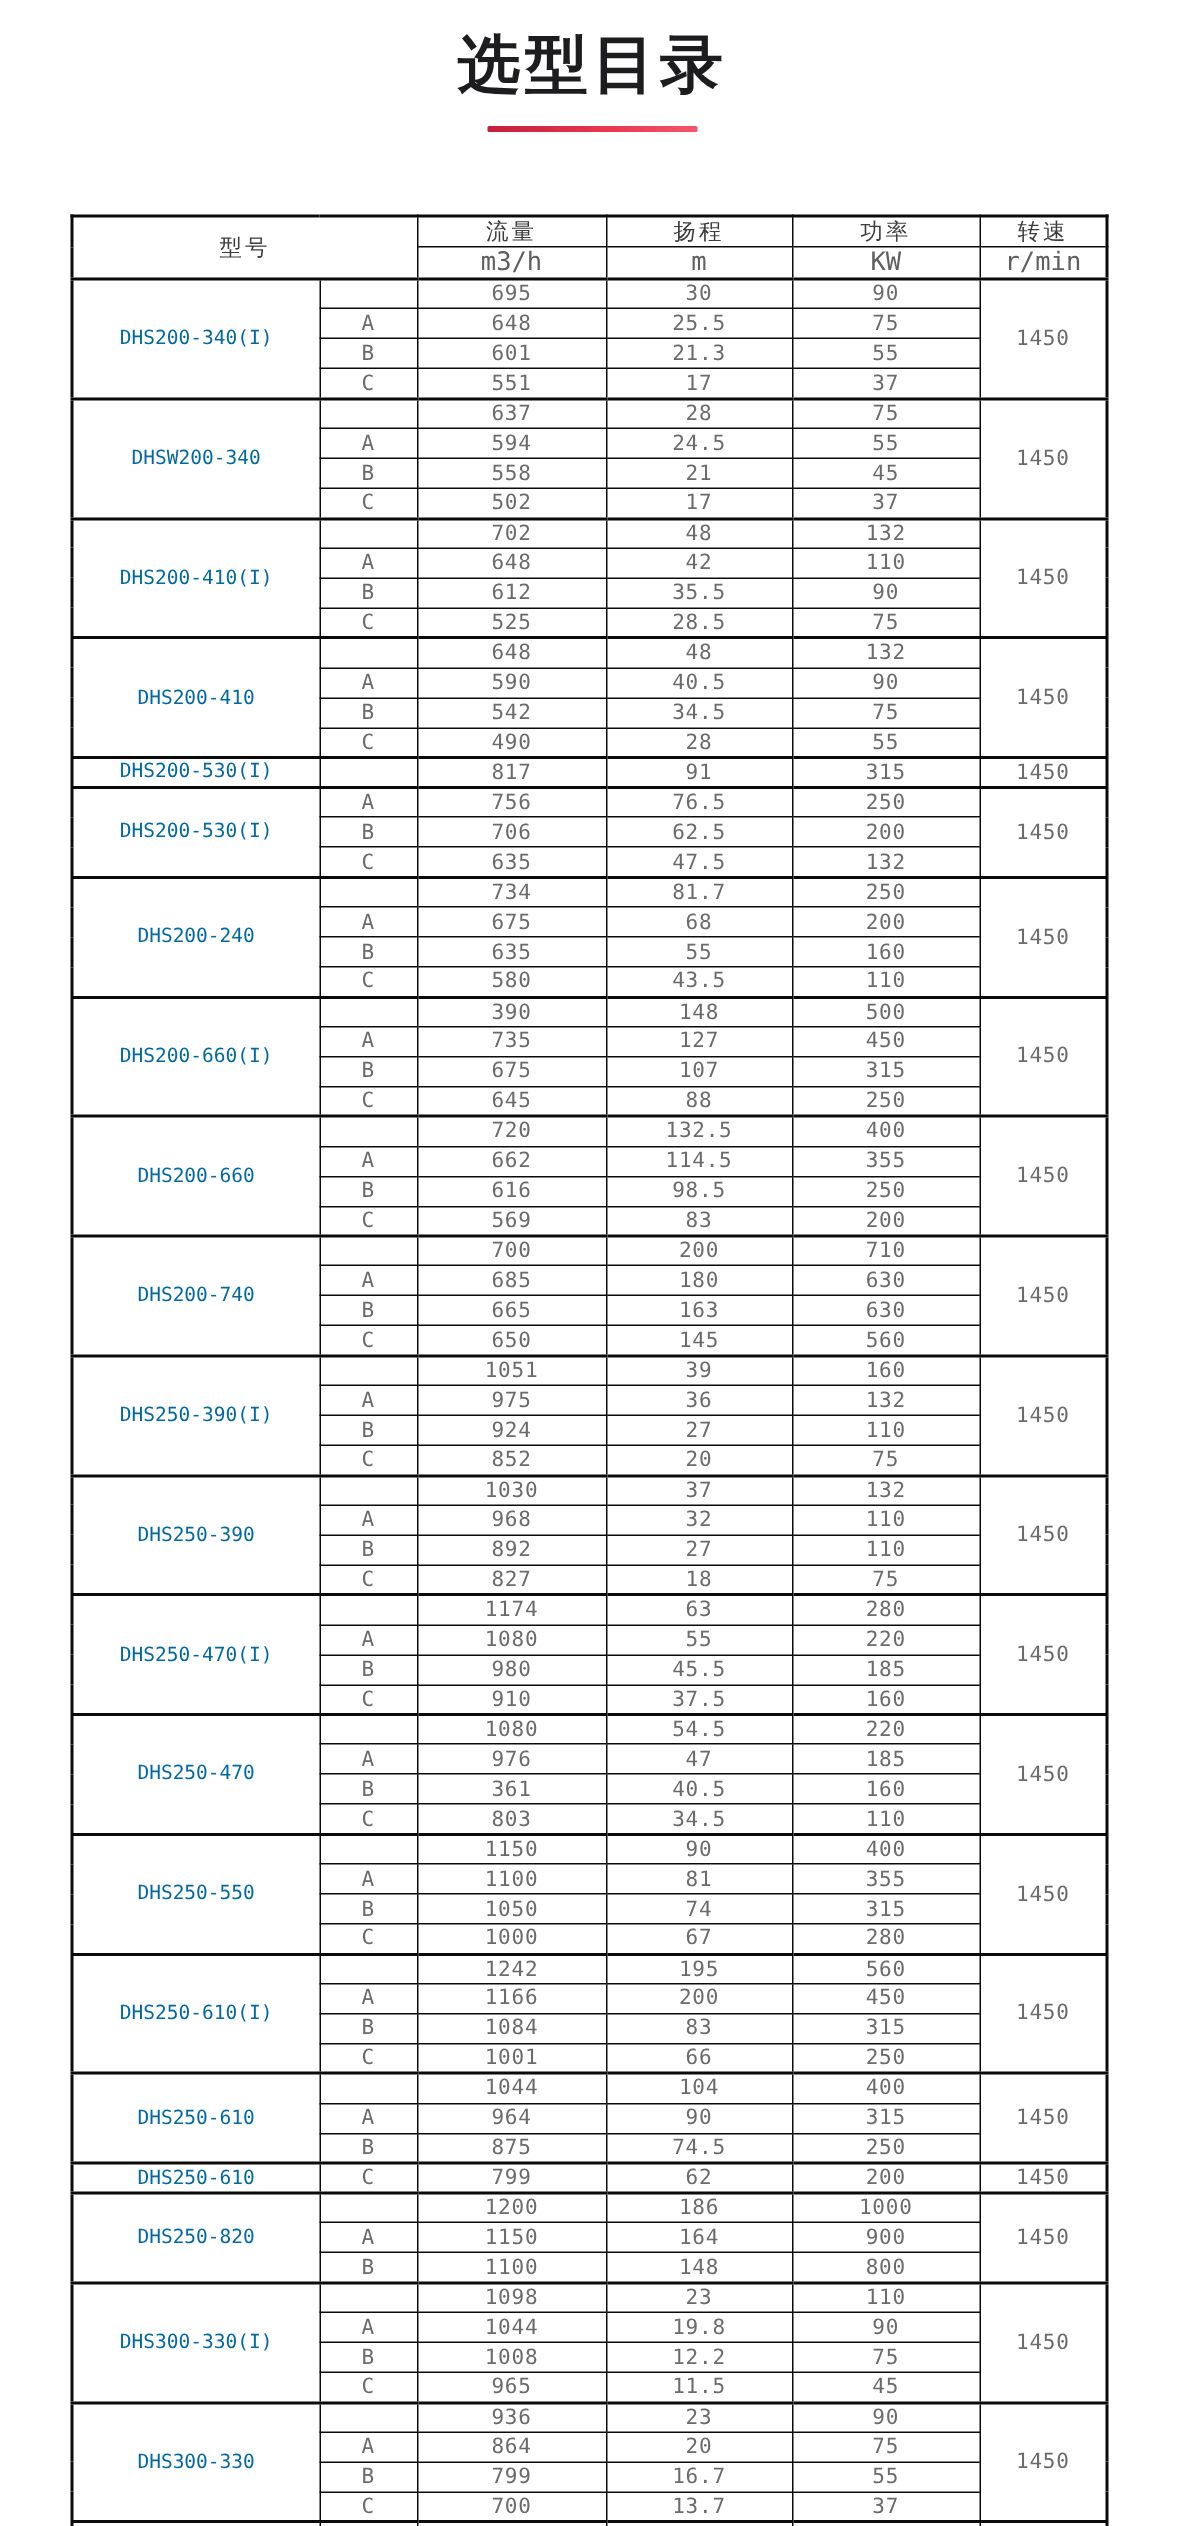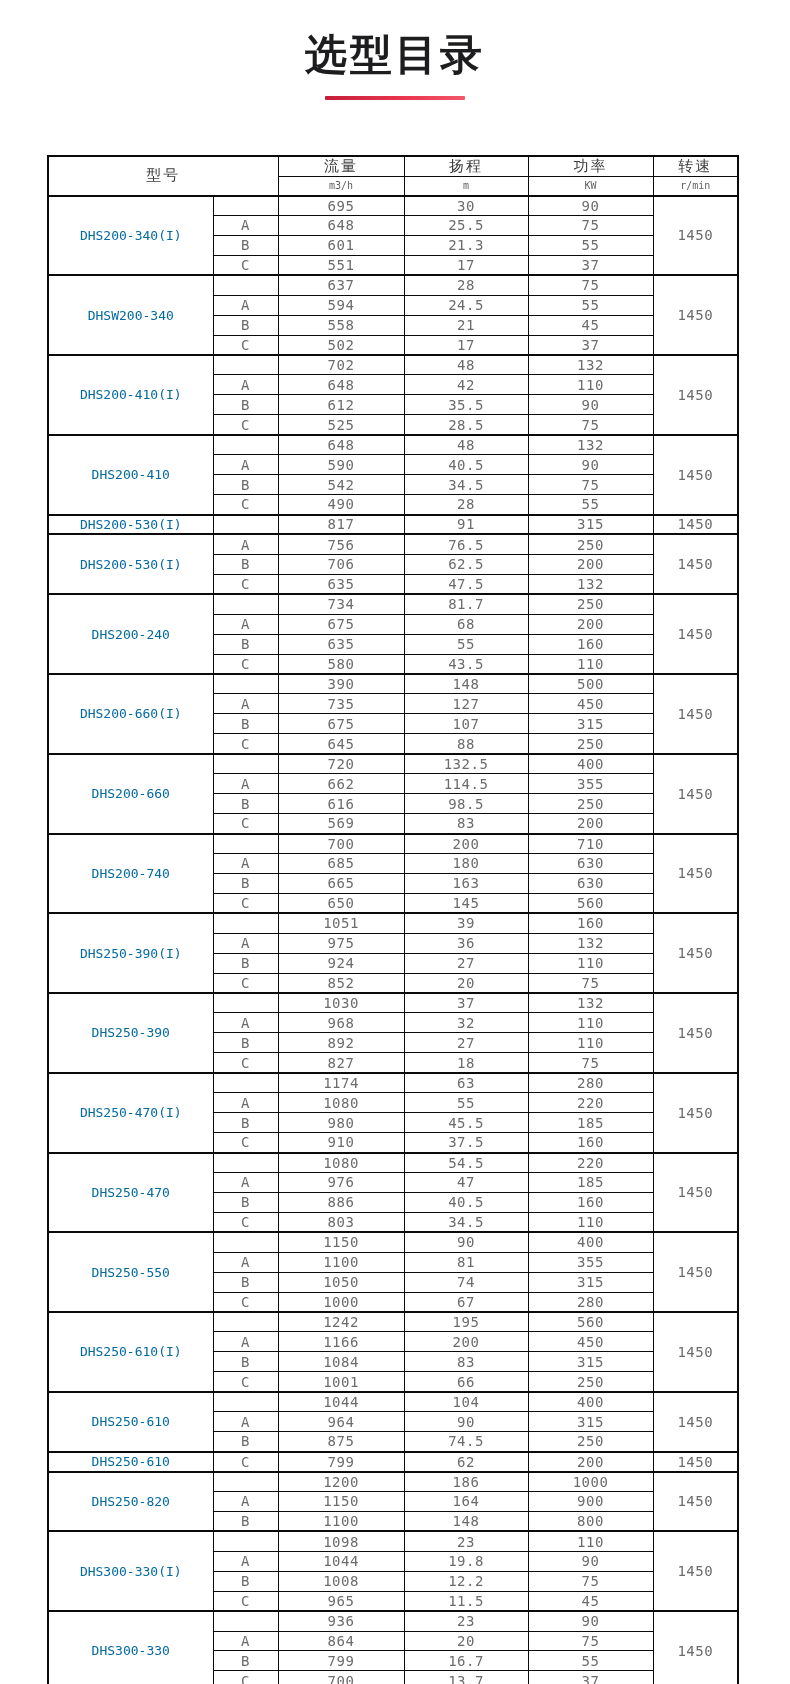--- a/index.html
+++ b/index.html
@@ -11,21 +11,21 @@
     background: #ffffff;
     font-family: "DejaVu Sans", "Liberation Sans", sans-serif;
   }
   .page {
     position: relative;
     width: 790px;
     height: 1684px;
     background: #ffffff;
   }
   .title {
-    margin: 12px;
+    margin: 0;
     padding-top: 14px;
     text-align: center;
     font-size: 42px;
     line-height: 58px;
     font-weight: 700;
     color: #1d1d1f;
     letter-spacing: 3px;
     font-family: "DejaVu Sans", "Liberation Sans", sans-serif;
   }
   .title-underline {
@@ -60,21 +60,21 @@
   tbody tr { height: 19.95px; }
   tr.group-start td { border-top: 2px solid #0a0a0a; }
   th.cjk {
     font-size: 15px;
     font-weight: 400;
     color: #3d3d3d;
     letter-spacing: 2px;
   }
   th.unit {
     font-family: "DejaVu Sans Mono", "Liberation Mono", monospace;
-    font-size: 10px;
+    font-size: 17px;
     font-weight: 400;
     color: #5f5f5f;
   }
   td.model-cell {
     font-family: "DejaVu Sans Mono", "Liberation Mono", monospace;
     font-size: 13px;
     color: #0369a1;
   }
   td.grade-cell, td.num-cell, td.speed-cell {
     font-family: "DejaVu Sans Mono", "Liberation Mono", monospace;
@@ -439,21 +439,21 @@
             <td class="speed-cell" rowspan="4">1450</td>
           </tr>
           <tr>
             <td class="grade-cell">A</td>
             <td class="num-cell">976</td>
             <td class="num-cell">47</td>
             <td class="num-cell">185</td>
           </tr>
           <tr>
             <td class="grade-cell">B</td>
-            <td class="num-cell">886</td>
+            <td class="num-cell">361</td>
             <td class="num-cell">40.5</td>
             <td class="num-cell">160</td>
           </tr>
           <tr>
             <td class="grade-cell">C</td>
             <td class="num-cell">803</td>
             <td class="num-cell">34.5</td>
             <td class="num-cell">110</td>
           </tr>
           <tr class="group-start">

